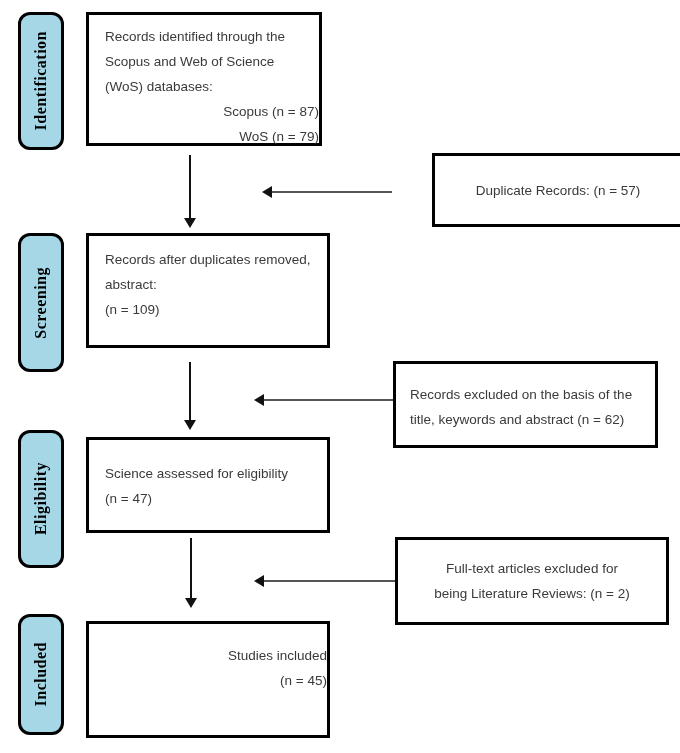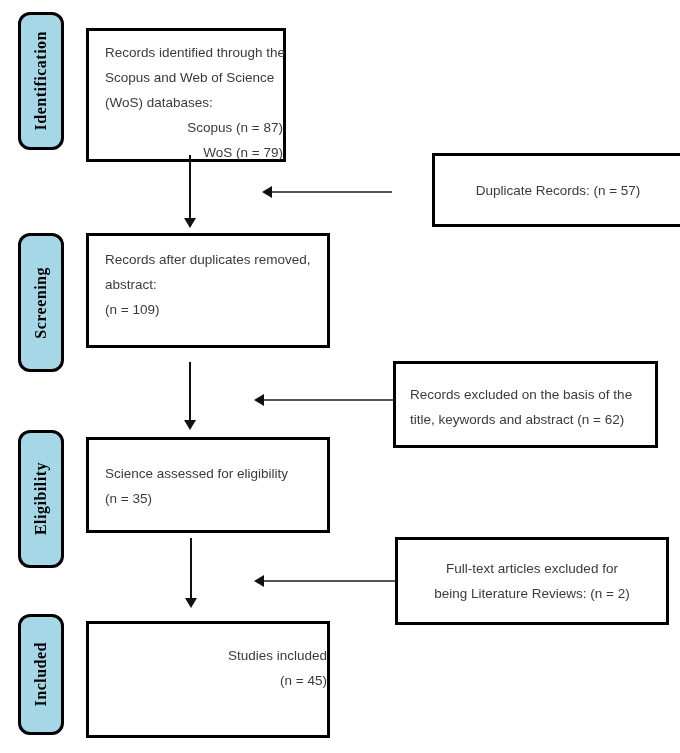--- a/index.html
+++ b/index.html
@@ -50,21 +50,21 @@
     background: #ffffff;
     border: 3px solid #000000;
     box-sizing: border-box;
     color: #3a3a3a;
     font-size: 13.5px;
     line-height: 25px;
   }
   .flow-box .line { white-space: nowrap; }
   .flow-box .line.indent { padding-left: 30px; text-align: right; }
 
-  #main-box-0 { left: 86px; top: 12px;  width: 200px; height: 134px; padding: 9px 0 0 16px; margin-top: 16px; }
+  #main-box-0 { left: 86px; top: 12px;  width: 236px; height: 134px; padding: 9px 0 0 16px; }
   #main-box-1 { left: 86px; top: 233px; width: 244px; height: 115px; padding: 11px 0 0 16px; }
   #main-box-2 { left: 86px; top: 437px; width: 244px; height: 96px;  padding: 21px 0 0 16px; }
   #main-box-3 { left: 86px; top: 621px; width: 244px; height: 117px;  padding: 19px 0 0 16px; text-align: right; }
 
   #side-box-0 { left: 392px; top: 153px; width: 252px; height: 74px;
                 display: flex; flex-direction: column; justify-content: center;
                 text-align: center; margin-left: 40px; }
   #side-box-1 { left: 393px; top: 361px; width: 265px; height: 87px;
                 padding: 18px 0 0 14px; }
   #side-box-2 { left: 395px; top: 537px; width: 274px; height: 88px;
@@ -144,21 +144,21 @@
   </div>
 
   <div class="flow-box" id="main-box-1">
     <div class="line">Records after duplicates removed,</div>
     <div class="line">abstract:</div>
     <div class="line">(n = 109)</div>
   </div>
 
   <div class="flow-box" id="main-box-2">
     <div class="line">Science assessed for eligibility</div>
-    <div class="line">(n = 35)</div>
+    <div class="line">(n = 47)</div>
   </div>
 
   <div class="flow-box" id="main-box-3">
     <div class="line">Studies included</div>
     <div class="line">(n = 45)</div>
   </div>
 
   <div class="flow-box" id="side-box-0">
     <div class="line">Duplicate Records: (n = 57)</div>
   </div>

